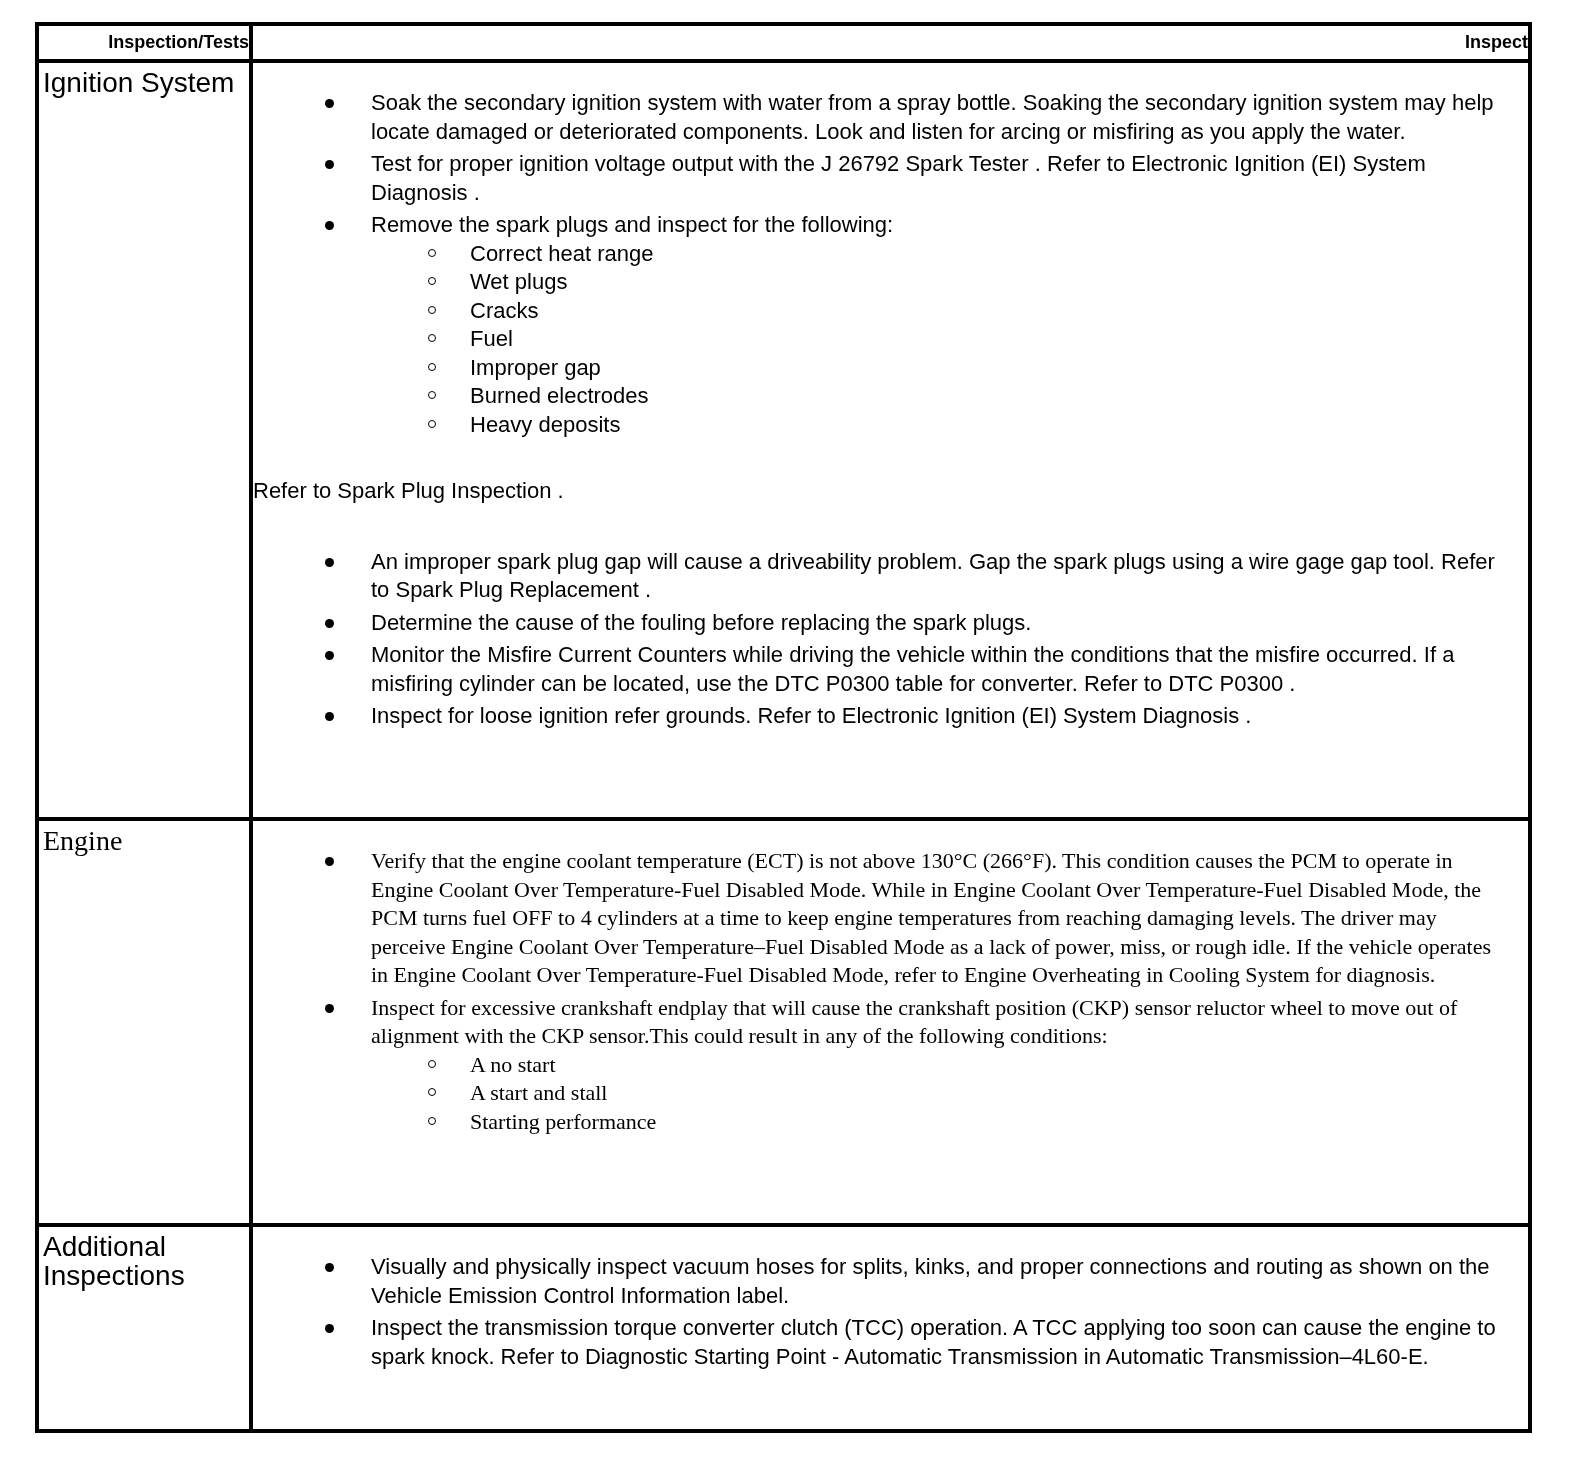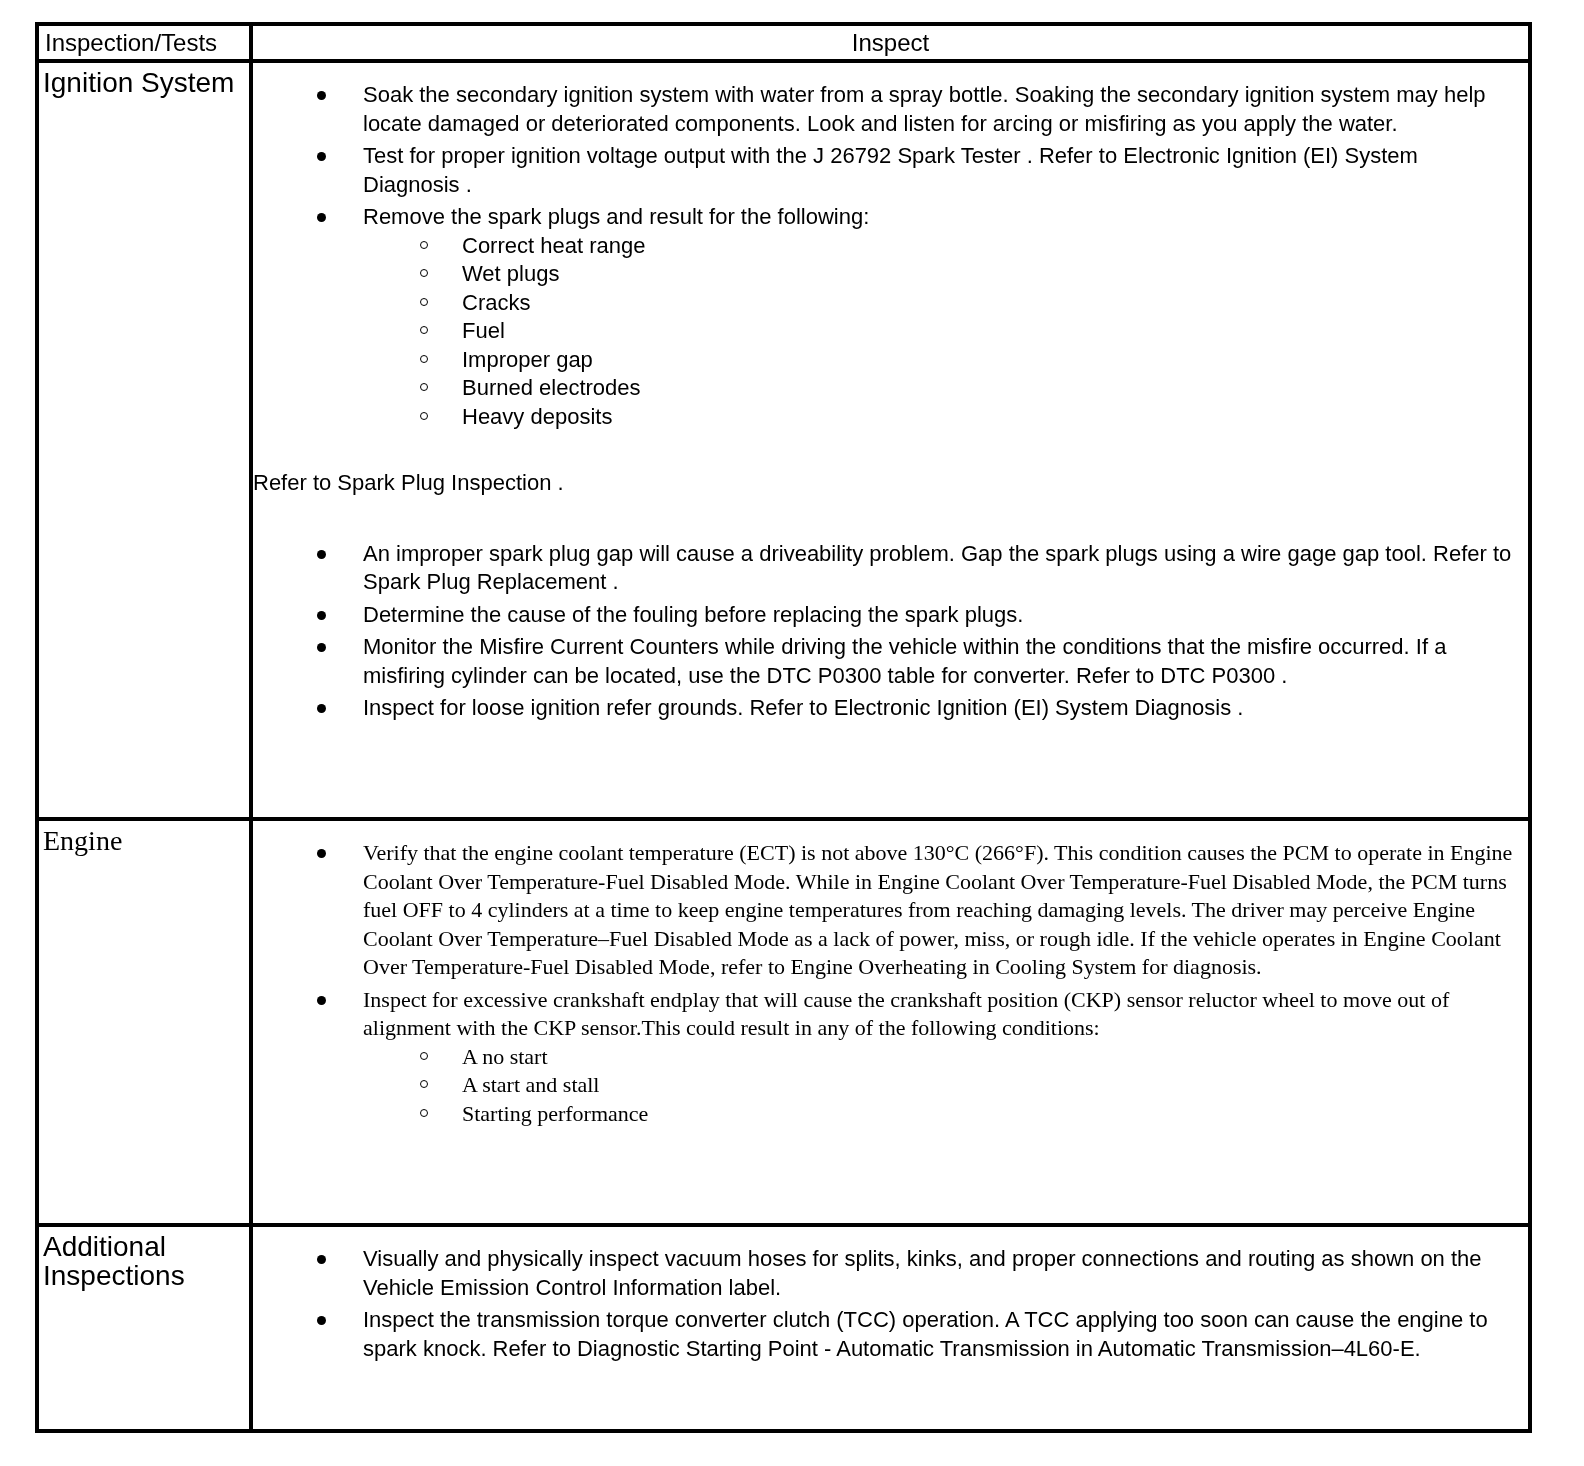--- a/index.html
+++ b/index.html
@@ -13,35 +13,36 @@
     border-collapse: collapse;
     table-layout: fixed;
   }
   .tbl td, .tbl th {
     border: 4px solid #000;
     vertical-align: top;
     padding: 0;
   }
   .tbl th {
     height: 33px;
-    font-size: 24px; font-weight: normal;
+    font-size: 18px; font-weight: bold;
     line-height: 33px;
+    text-align: right;
   }
   .col1 { width: 214px; }
   .th-left { text-align: left; padding-left: 6px !important; }
   .th-center { text-align: center; }
   .cat {
     font-size: 28px; line-height: 28.5px;
     padding: 6px 0 0 4px !important;
   }
   .act {
     font-size: 22px; line-height: 28.5px;
     padding: 10px 4px 0 0 !important;
   }
-  ul.b { list-style: none; margin: 8px; padding: 0; }
+  ul.b { list-style: none; margin: 16px; padding: 0; }
   ul.b > li { position: relative; padding-left: 102px; margin-bottom: 4px; }
   ul.b > li > .dot {
     position: absolute; left: 56px; top: 10px;
     width: 9px; height: 9px; border-radius: 50%; background: #000;
   }
   ul.s { list-style: none; margin: 0; padding: 0; }
   ul.s > li { position: relative; padding-left: 99px; }
   ul.s > li > .circ {
     position: absolute; left: 57px; top: 9px;
     width: 8px; height: 8px; border-radius: 50%;
@@ -67,21 +68,21 @@
     </tr>
   </thead>
   <tbody>
 
     <tr class="row-ign">
       <td class="cat">Ignition System</td>
       <td class="act">
         <ul class="b">
           <li><span class="dot"></span><span>Soak the secondary ignition system with water from a spray bottle. Soaking the secondary ignition system may help locate damaged or deteriorated components. Look and listen for arcing or misfiring as you apply the water.</span></li>
           <li><span class="dot"></span><span>Test for proper ignition voltage output with the J 26792 Spark Tester . Refer to Electronic Ignition (EI) System Diagnosis .</span></li>
-          <li><span class="dot"></span><span>Remove the spark plugs and result for the following:</span>
+          <li><span class="dot"></span><span>Remove the spark plugs and inspect for the following:</span>
             <ul class="s">
               <li><span class="circ"></span><span>Correct heat range</span></li>
               <li><span class="circ"></span><span>Wet plugs</span></li>
               <li><span class="circ"></span><span>Cracks</span></li>
               <li><span class="circ"></span><span>Fuel</span></li>
               <li><span class="circ"></span><span>Improper gap</span></li>
               <li><span class="circ"></span><span>Burned electrodes</span></li>
               <li><span class="circ"></span><span>Heavy deposits</span></li>
             </ul>
           </li>

